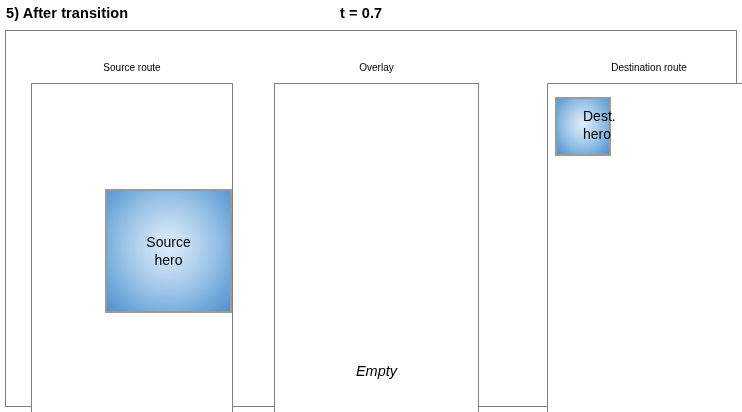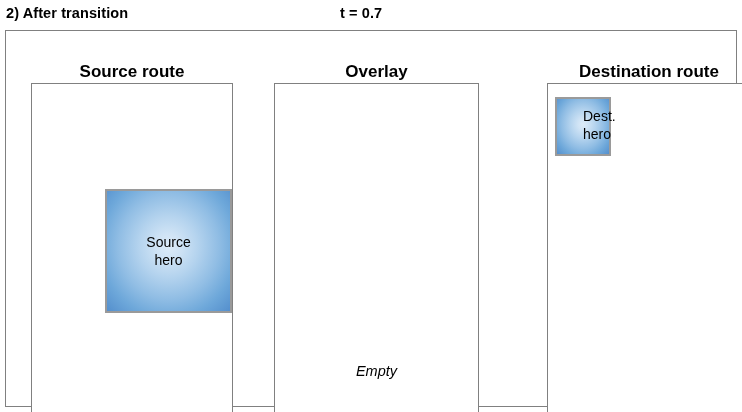--- a/index.html
+++ b/index.html
@@ -59,22 +59,22 @@
   .panel {
     position: absolute;
     box-sizing: border-box;
   }
   .panel-title {
     position: absolute;
     top: -21px;
     left: 0;
     width: 100%;
     text-align: center;
-    font-size: 17px;
-    font-weight: bold;
+    font-size: 10px;
+    font-weight: normal;
     white-space: nowrap;
   }
   .panel-box {
     position: absolute;
     left: 0;
     top: 0;
     width: 100%;
     height: 100%;
     border: 1px solid #808080;
     box-sizing: border-box;
@@ -135,21 +135,21 @@
     text-align: center;
     font-size: 14.5px;
     font-style: italic;
     white-space: nowrap;
   }
 </style>
 </head>
 <body>
 
 <div id="title-row">
-  <div id="step-title">2) After transition</div>
+  <div id="step-title">5) After transition</div>
   <div id="time-label">t = 0.7</div>
 </div>
 
 <div id="stage-frame">
 
   <div class="panel" id="panel-source">
     <div class="panel-title">Source route</div>
     <div class="panel-box"></div>
 
     <div class="hero" id="source-hero">

